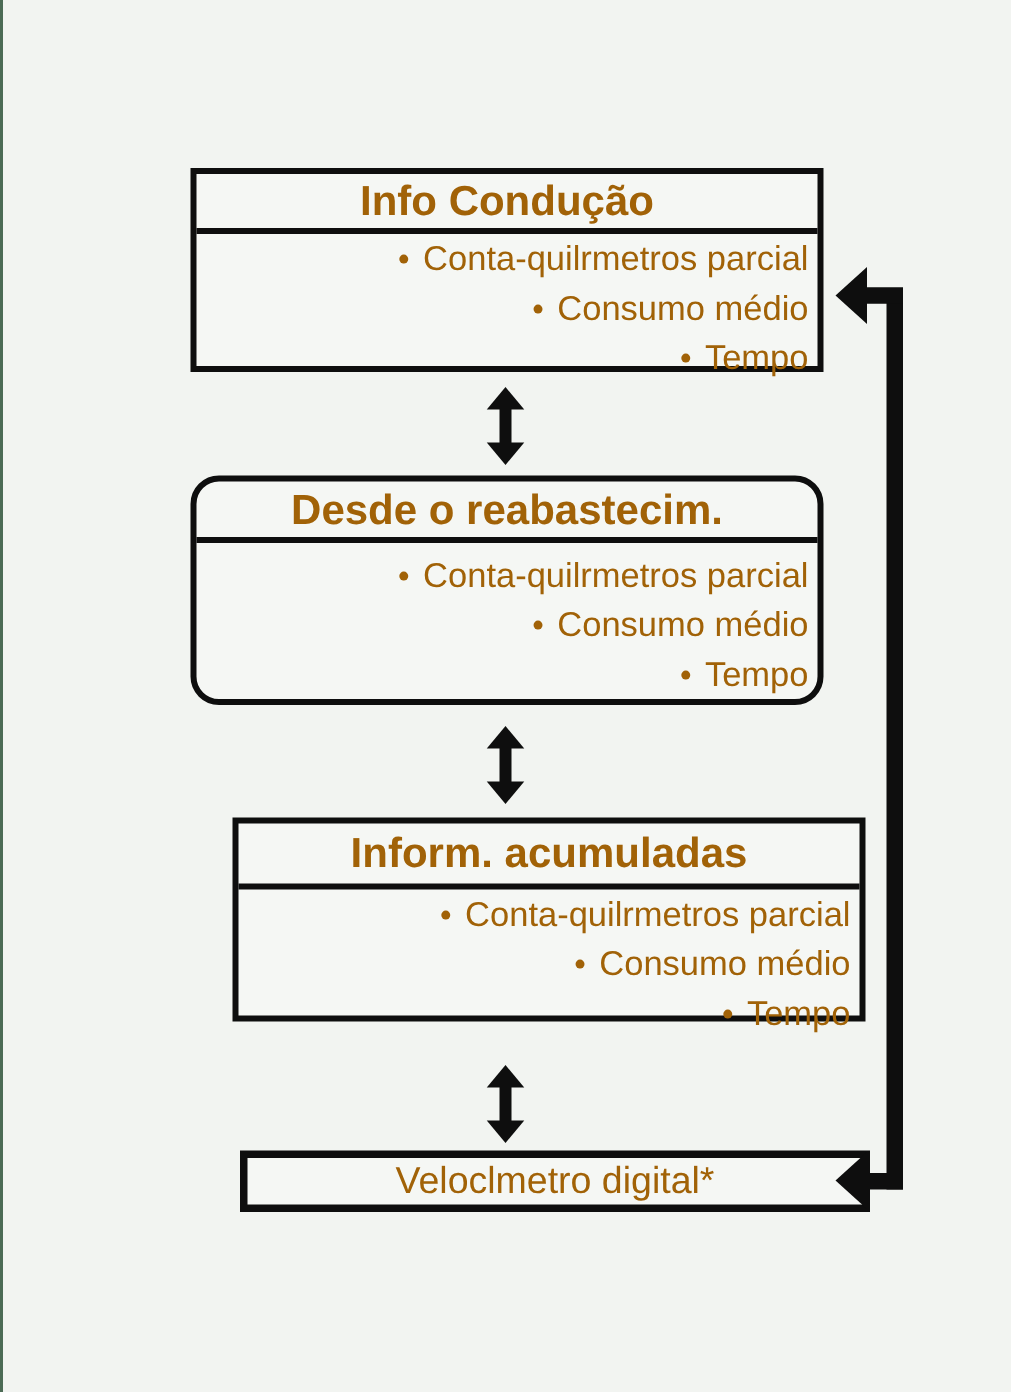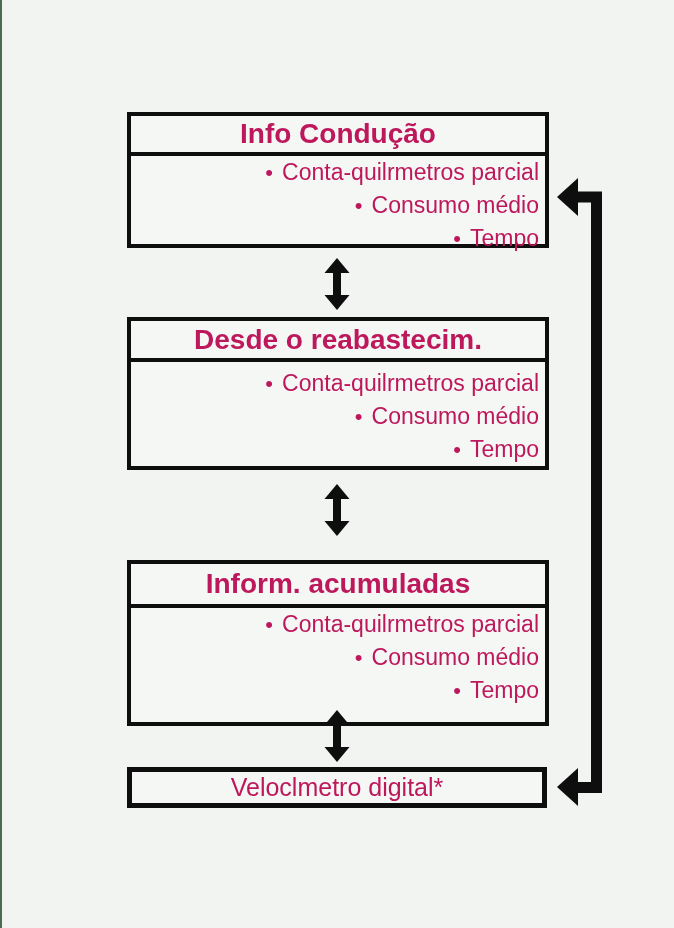--- a/index.html
+++ b/index.html
@@ -2,21 +2,21 @@
 <html><head>
 <meta charset="utf-8">
 <style>
   html, body { margin: 0; padding: 0; }
   .stage {
     position: relative;
     width: 674px;
     height: 928px;
     background: #f2f4f1;
     font-family: "Liberation Sans", sans-serif;
-    color: #be185d;
+    color: #a16207;
     overflow: hidden;
   }
   .edge-line {
     position: absolute;
     left: 0; top: 0;
     width: 2px; height: 928px;
     background: #4c6b55;
   }
   .box {
     position: absolute;
@@ -45,34 +45,35 @@
     line-height: 32px;
     white-space: nowrap;
   }
   .bullet {
     display: inline-block;
     font-size: 22px;
     margin-right: 9px;
   }
   .box-1 { top: 112px; height: 136px; }
   .box-1 .box-header { line-height: 36px; height: 36px; }
-  .box-2 { top: 317px; height: 153px; }
+  .box-2 { top: 317px; height: 153px; border-radius: 19px; }
   .box-2 .box-header { line-height: 37px; height: 37px; }
   .box-2 .box-body { padding-top: 5px; }
   .box-2 .box-body li { line-height: 33px; }
-  .box-3 { top: 560px; height: 166px; }
+  .box-3 { top: 545px; height: 136px; margin-left: 28px; }
   .box-3 .box-header { line-height: 40px; height: 40px; }
   .box-3 .box-body li { line-height: 33px; }
   .box-4 {
     top: 767px; height: 41px; width: 420px;
     border-width: 5px;
     text-align: center;
     font-size: 25px;
     line-height: 30px;
     white-space: nowrap;
+    margin-left: 33px;
   }
   .varrow { position: absolute; left: 323px; width: 28px; height: 52px; }
   .varrow-1 { top: 258px; }
   .varrow-2 { top: 484px; }
   .varrow-3 { top: 710px; }
   .loop-arrow { position: absolute; left: 555px; top: 176px; width: 50px; height: 636px; }
 </style>
 </head>
 <body>
 

